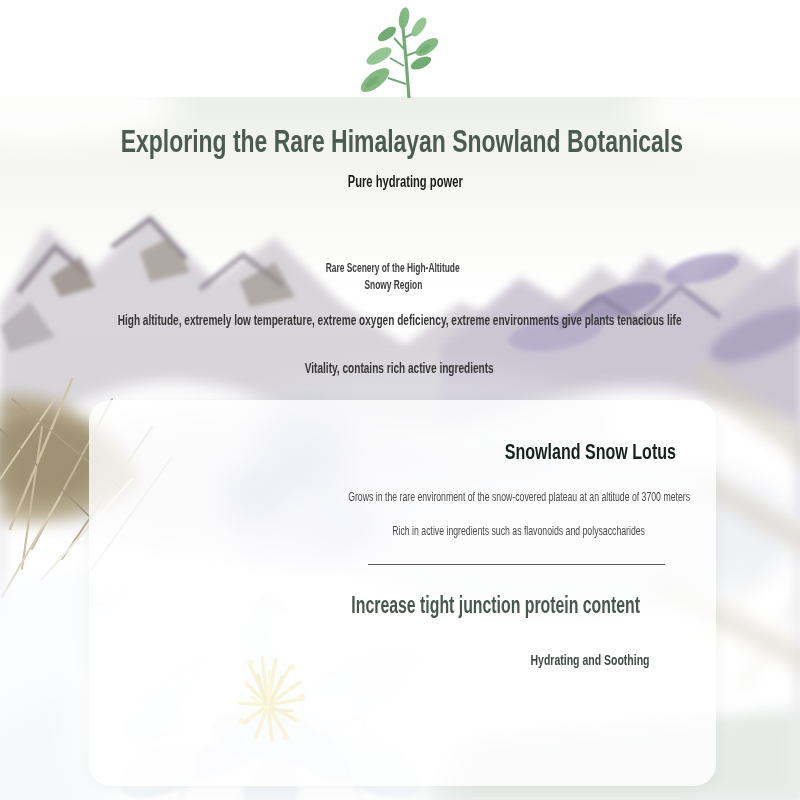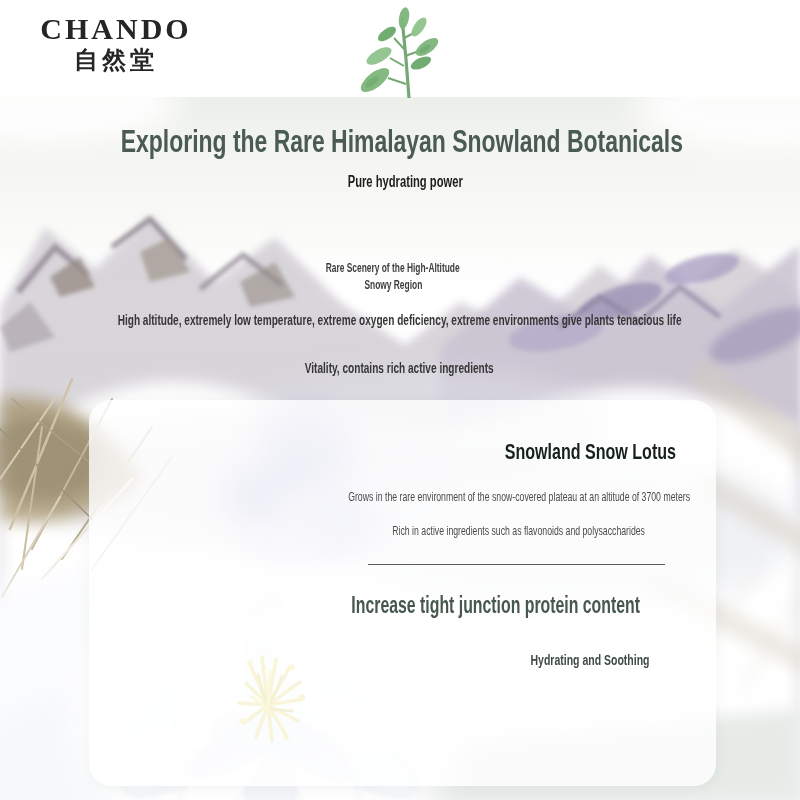--- a/index.html
+++ b/index.html
@@ -205,24 +205,20 @@
         <circle cx="302" cy="600" r="3" fill="#e5d34f" stroke="none"></circle>
         <circle cx="286" cy="640" r="3" fill="#e5d34f" stroke="none"></circle>
         <circle cx="242" cy="624" r="3" fill="#eadb63" stroke="none"></circle>
       </g>
     </g>
 
     <ellipse cx="40" cy="8" rx="140" ry="42" fill="#ffffff" opacity="0.9" filter="url(#b14)"></ellipse>
     <ellipse cx="765" cy="12" rx="130" ry="46" fill="#ffffff" opacity="0.85" filter="url(#b14)"></ellipse>
   </svg>
 
-  <div class="logo">
-    <div class="logo-en">CHANDO</div>
-    <div class="logo-cn">自然堂</div>
-  </div>
 
   <svg class="plant" viewBox="0 0 104 92" aria-hidden="true">
     <defs>
         <filter id="pb" x="-30%" y="-30%" width="160%" height="160%">
           <feGaussianBlur stdDeviation="0.5"></feGaussianBlur>
         </filter>
       </defs>
     <g filter="url(#pb)">
       <path d="M57,92 C55,62 53,40 50,12" fill="none" stroke="#76a874" stroke-width="3.2" stroke-linecap="round"></path>
       <path d="M54,78 L36,72" fill="none" stroke="#76a874" stroke-width="2"></path>

